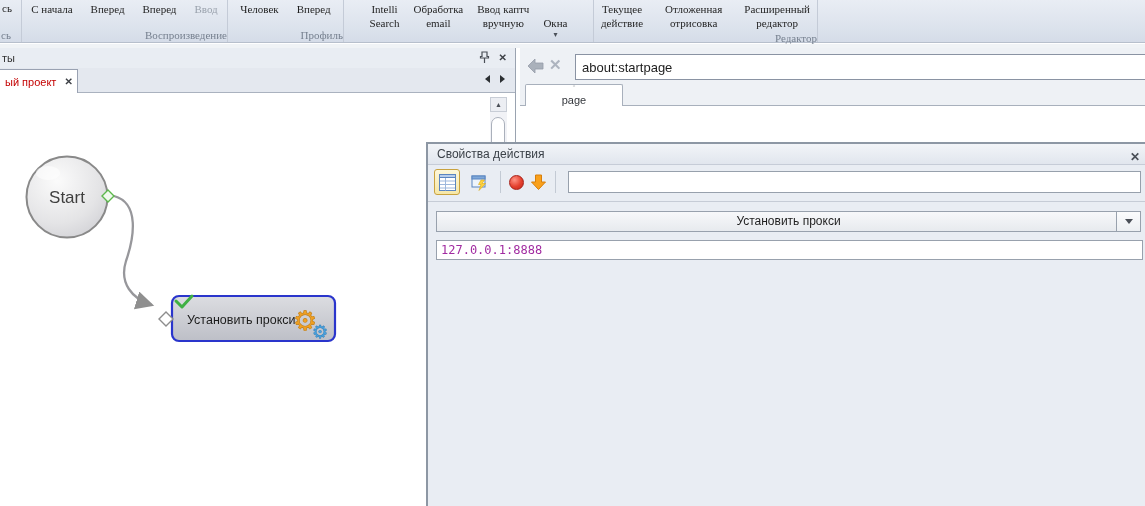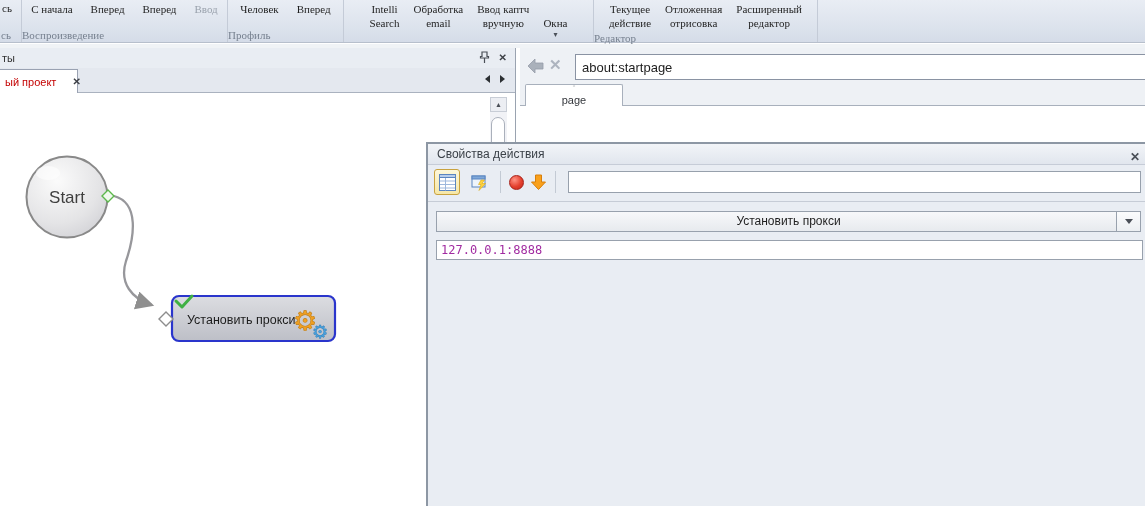--- a/index.html
+++ b/index.html
@@ -11,38 +11,38 @@
   .ribbon { position:absolute; left:0; top:0; width:1145px; height:43px;
             background:linear-gradient(#e9edf4,#dbe2ec 70%,#d5dce8);
             border-bottom:1px solid #b7bfcc; }
   .rgroup { position:absolute; top:0; height:42px; border-right:1px solid #c4cbd7;
             display:flex; flex-direction:column;font-family:Liberation Serif, serif; }
   .rbtns { flex:1; display:flex; justify-content:center; align-items:flex-start;
            gap:12px; padding-top:2px; }
   .rbtn { font-size:11px; color:#1f1f1f; text-align:center; line-height:1.25;
           white-space:pre-line; padding:1px 3px; cursor:default; }
   .rbtn.disabled { color:#9aa2ad; }
-  .rlabel { height:13px; text-align:left; font-size:11px; color:#76808f; line-height:12px; }
+  .rlabel { height:13px; text-align:right; font-size:11px; color:#76808f; line-height:12px; }
   .rpartial-top { position:absolute; left:2px; top:2px; font-size:11px; color:#1f1f1f; }
   .rpartial-bot { position:absolute; left:1px; bottom:1px; font-size:11px; color:#76808f; }
   .drop-caret { display:block; font-size:8px; color:#4a5059; line-height:7px; }
 
   .substrip { position:absolute; left:0; top:44px; width:1145px; height:4px; background:#f0f3f6; }
 
   
   .left-panel { position:absolute; left:0; top:48px; width:516px; height:458px;
                 background:#e9edf3; border-right:1px solid #9aa3b0; }
   .lp-header { position:relative; height:20px; font-size:11px; color:#333; }
   .lp-header .cap { position:absolute; left:2px; top:4px; }
   .lp-icons { position:absolute; right:8px; top:3px; display:flex; gap:9px; align-items:center; }
   .xglyph { font-size:10px; font-weight:bold; color:#3c3f45; line-height:12px; cursor:default; }
   .lp-tabbar { position:relative; height:25px; background:#e4e8ef; border-bottom:1px solid #aab2bf; }
   .lp-tab { position:absolute; left:0; top:1px; width:78px; height:25px; background:#fff;
             border:1px solid #9aa2b2; border-left:none; border-bottom:none;
-            display:flex; align-items:center; padding:0 5px; gap:16px; }
+            display:flex; align-items:center; padding:0 5px; gap:8px; }
   .lp-tab .tabtext { font-size:11px; color:#c40000; white-space:nowrap; }
   .lp-nav { position:absolute; right:10px; top:7px; display:flex; gap:10px; }
   .tri-l { width:0; height:0; border-top:4px solid transparent; border-bottom:4px solid transparent;
            border-right:5px solid #2c2f33; }
   .tri-r { width:0; height:0; border-top:4px solid transparent; border-bottom:4px solid transparent;
            border-left:5px solid #2c2f33; }
   .canvas { position:absolute; left:0; top:45px; right:0; bottom:0; background:#fff; }
   .vscroll { position:absolute; right:8px; top:4px; width:17px; bottom:0; background:#f1f2f6; }
   .vs-btn { width:17px; height:15px; background:#eceef3; border:1px solid #c8cdd6;
             display:flex; align-items:center; justify-content:center; font-size:7px; color:#4a4f57; }
@@ -133,21 +133,21 @@
 вручную</span>
       <span class="rbtn">
         <span>Окна</span>
         <span class="drop-caret">▾</span>
       </span>
     </div>
     <div class="rlabel">Инструменты</div>
   </div>
 
   <div class="rgroup" style="left:594px;width:224px;">
-    <div class="rbtns" style="gap:8px;">
+    <div class="rbtns" style="gap:16px;">
       <span class="rbtn">Текущее
 действие</span>
       <span class="rbtn">Отложенная
 отрисовка</span>
       <span class="rbtn">Расширенный
 редактор</span>
     </div>
     <div class="rlabel">Редактор</div>
   </div>
 </div>

